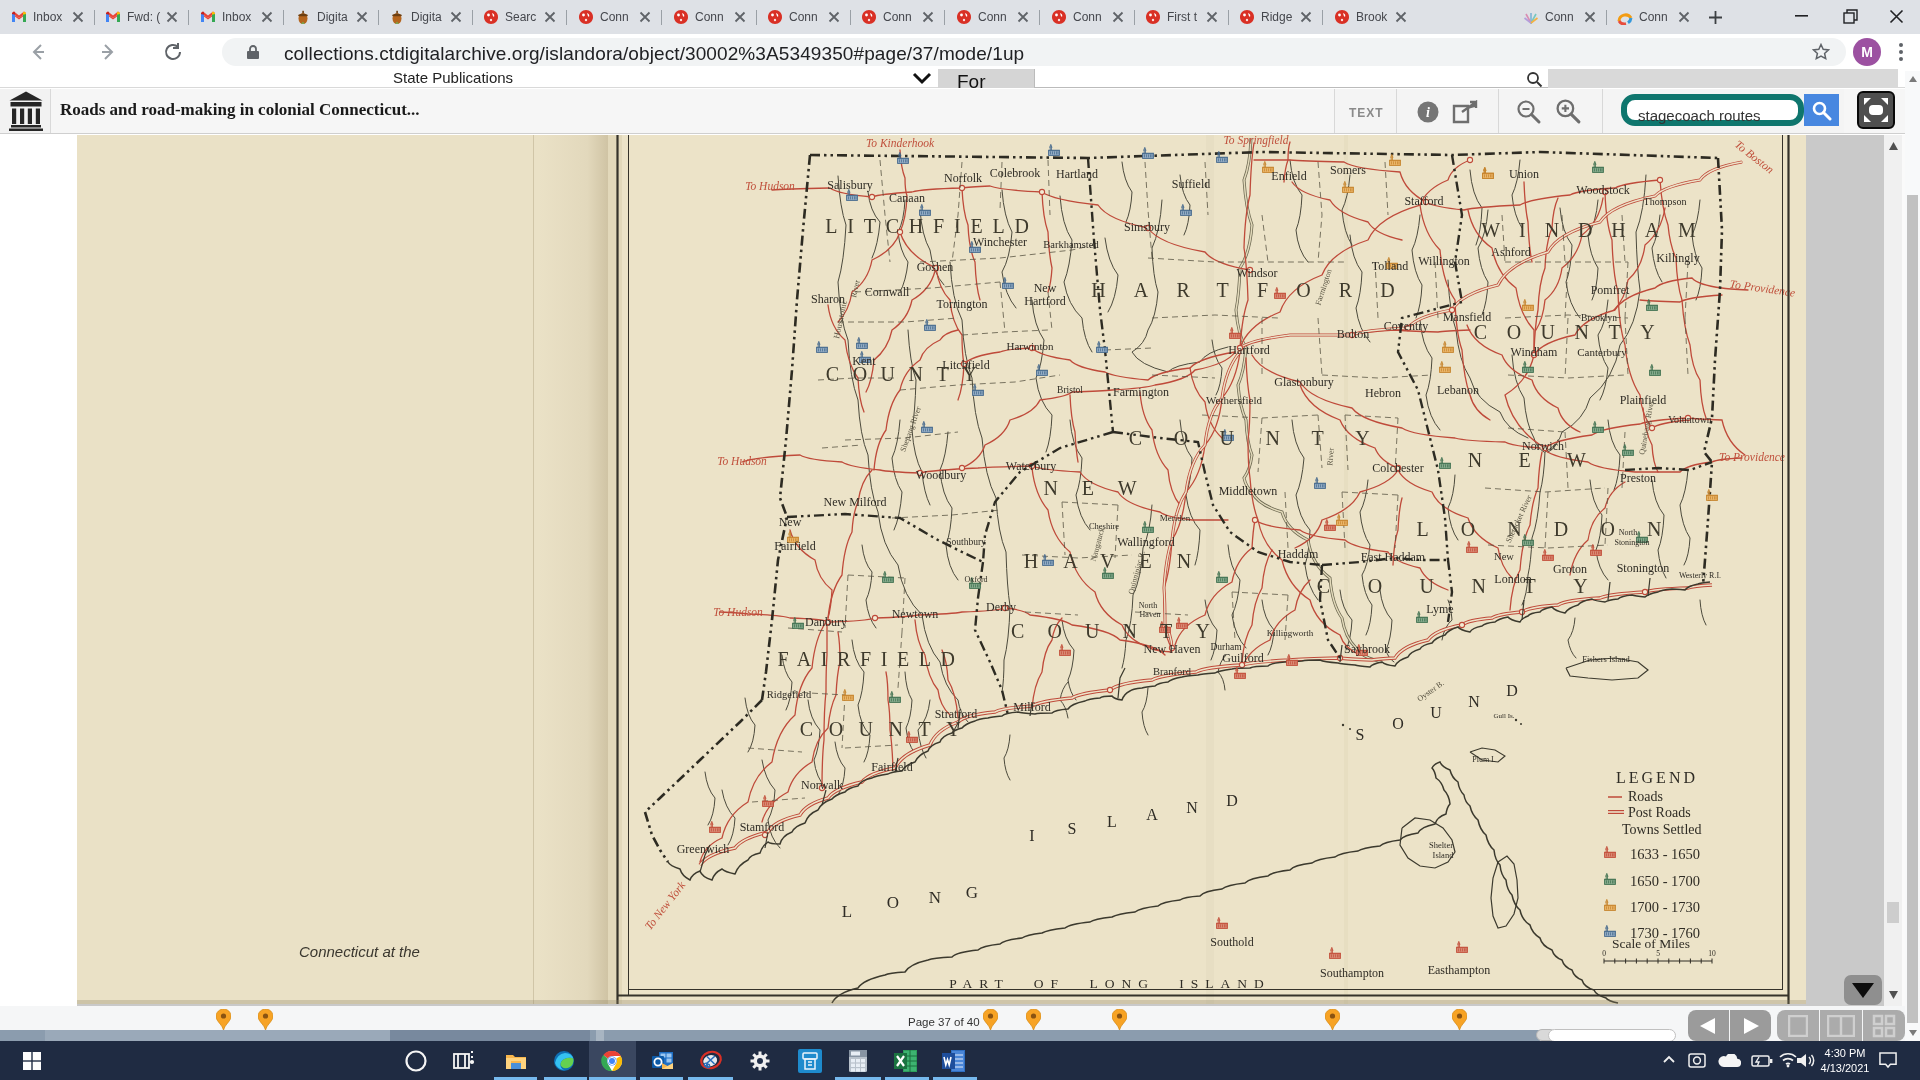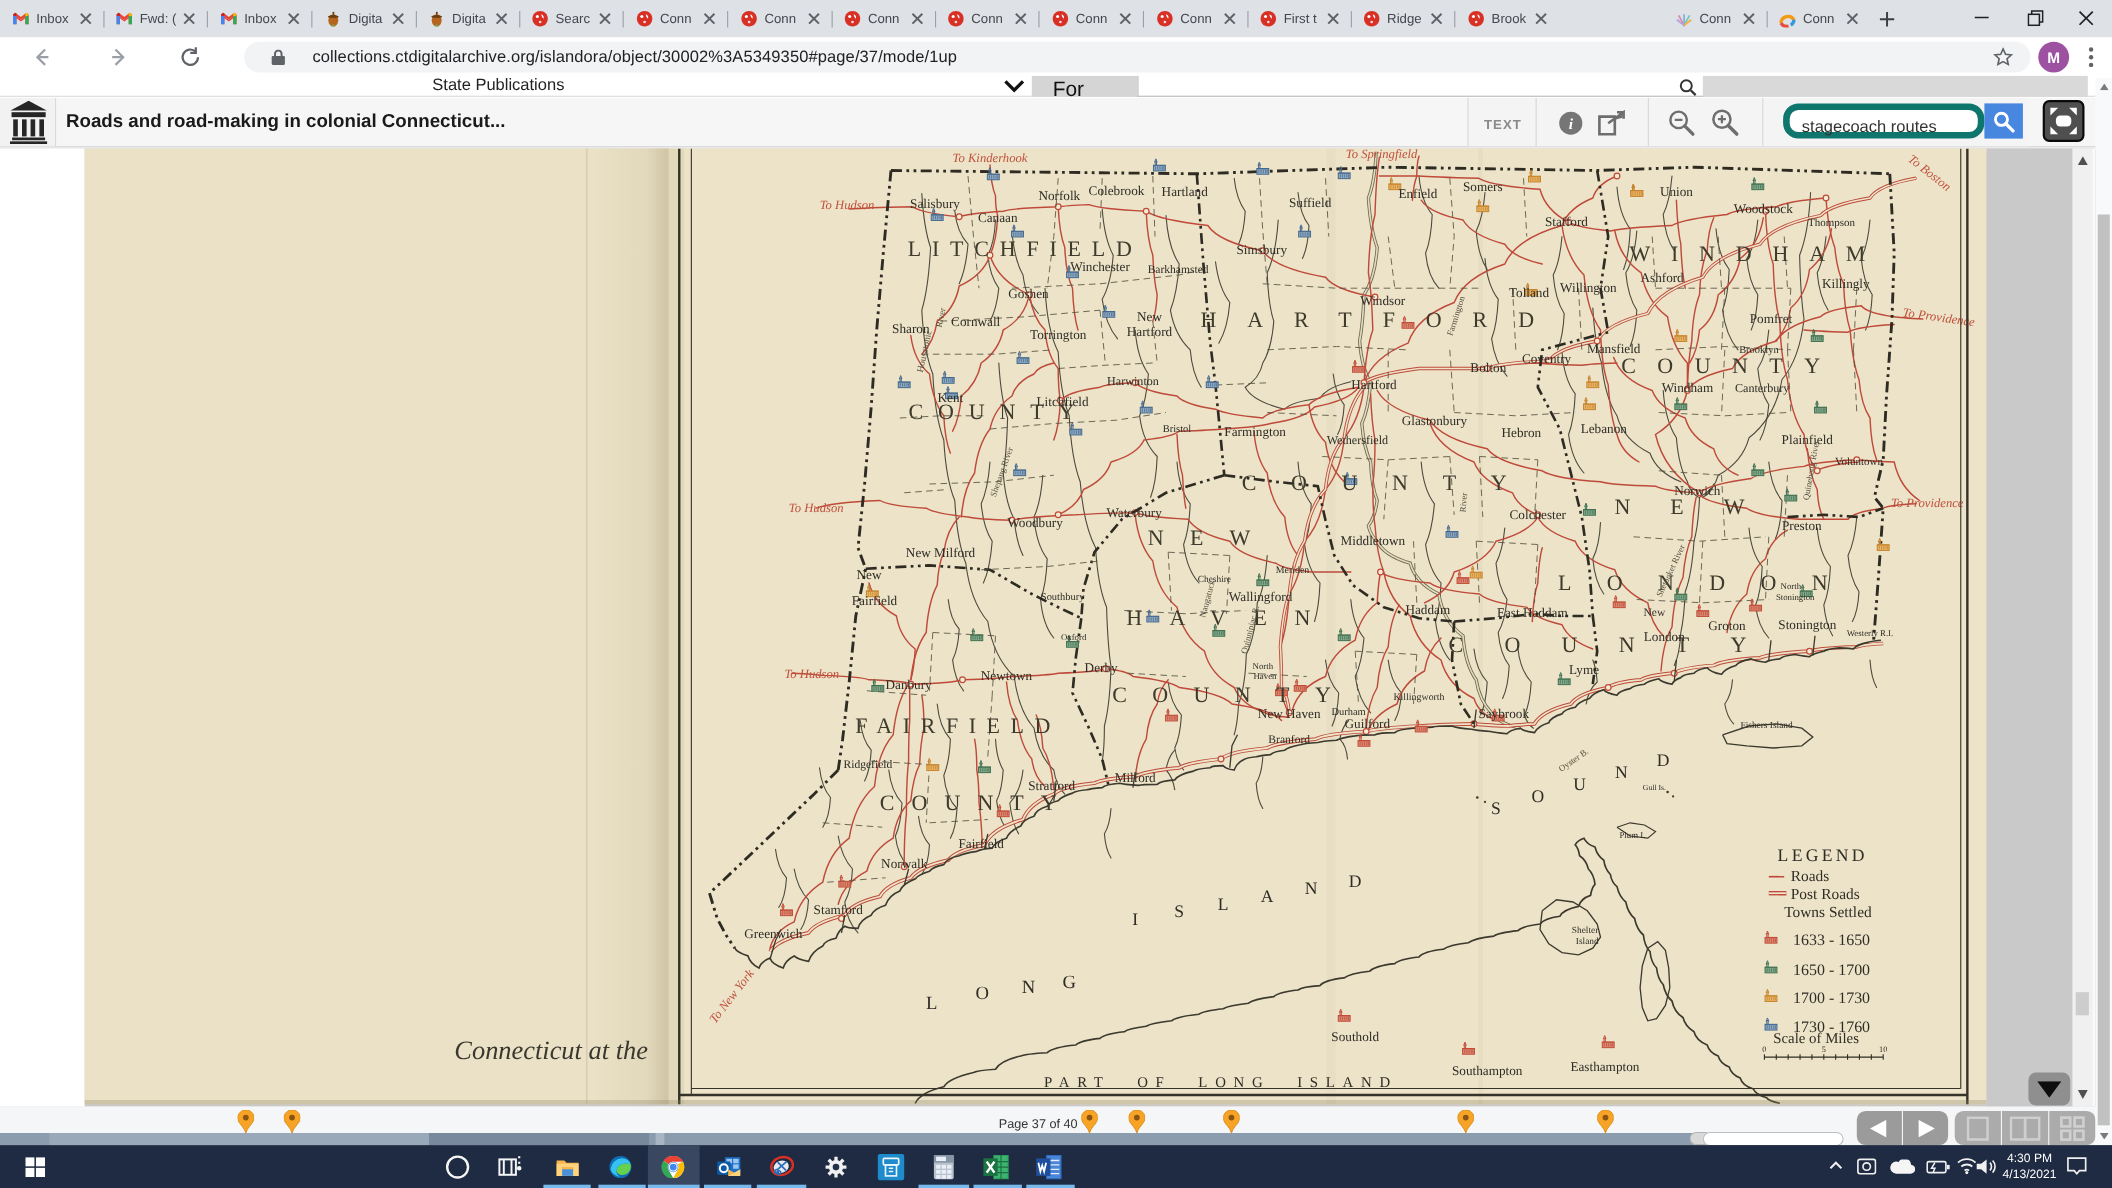--- a/index.html
+++ b/index.html
@@ -13,21 +13,21 @@
   .tab .fav { position:absolute; left:11px; top:9px; width:16px; height:16px; }
   .tab .ttl { position:absolute; left:33px; top:10px; width:36px; height:15px; overflow:hidden; font-size:12px; color:#45474d; white-space:nowrap; }
   .tab .x { position:absolute; right:8px; top:9px; width:16px; height:16px; }
   .tabsep { position:absolute; top:10px; width:1px; height:15px; background:#9aa0a6; }
   .tab.active { background:#fff; border-radius:8px 8px 0 0;margin-top:36px; }
   .x svg { display:block; }
 
   
   #toolbar { position:absolute; left:0; top:34px; width:1920px; height:37px; background:#fff; }
   #omnibox { position:absolute; left:222px; top:4px; width:1624px; height:28px; background:#f1f3f4; border-radius:14px; }
-  #urltxt { position:absolute; left:62px; top:5px; font-size:15px; color:#202124; letter-spacing:0.1px; }
+  #urltxt { position:absolute; left:62px; top:5px; font-size:19px; color:#202124; letter-spacing:0.1px; }
   #avatar { position:absolute; left:1853px; top:38px; width:28px; height:28px; border-radius:50%; background:#9c51a1; color:#fff; font-size:14px; font-weight:bold; text-align:center; line-height:28px; }
 
   
   #pagerow { position:absolute; left:0; top:71px; width:1905px; height:17px; background:#fff; border-bottom:1px solid #d9d9d9; }
 
   
   #vhead { position:absolute; left:0; top:89px; width:1920px; height:45px; background:#f6f6f6; border-bottom:1px solid #cfcfcf; }
   #vhead .ctl { position:absolute; top:0; height:44px; background:#f4f4f4; }
   .vsep { position:absolute; top:0; width:1px; height:44px; background:#d8d8d8; }
 
@@ -404,21 +404,21 @@
         <path d="M17 0.5 L33.5 9.5 L0.5 9.5 Z"></path>
         <rect x="1.5" y="11" width="31" height="4.5"></rect>
         <rect x="3" y="17.5" width="4.2" height="15.5"></rect>
         <rect x="11" y="17.5" width="4.2" height="15.5"></rect>
         <rect x="18.8" y="17.5" width="4.2" height="15.5"></rect>
         <rect x="26.8" y="17.5" width="4.2" height="15.5"></rect>
         <rect x="2" y="34" width="30" height="2.5"></rect>
         <rect x="0" y="37.5" width="34" height="2.5"></rect>
       </g>
     </svg>
-    <div class="abs" style="left:60px;top:11px;font-size:17px;font-weight:bold;color:#1a1a1a;">Roads and road-making in colonial Connecticut...</div>
+    <div class="abs" style="left:60px;top:11px;font-size:17px;font-weight:bold;color:#1a1a1a;font-family:Liberation Serif, serif;">Roads and road-making in colonial Connecticut...</div>
     <div class="ctl" style="left:1334px;width:510px;"></div>
     <div class="vsep" style="left:1334px"></div>
     <div class="vsep" style="left:1396px"></div>
     <div class="vsep" style="left:1498px"></div>
     <div class="vsep" style="left:1602px"></div>
     <div class="abs" style="left:1349px;top:17px;font-size:12px;font-weight:bold;color:#8a8a8a;letter-spacing:1px;">TEXT</div>
     <circle class="abs"></circle>
     <svg class="abs" style="left:1417px;top:12px" width="22" height="22" viewBox="0 0 22 22">
         <circle cx="11" cy="11" r="10.5" fill="#757575"></circle>
         <text x="11" y="16" text-anchor="middle" font-family="Liberation Serif" font-size="14" font-style="italic" font-weight="bold" fill="#fff">i</text>
@@ -456,21 +456,21 @@
         <rect x="7" y="9" width="14" height="10" rx="4"></rect>
       </svg>
     </div>
   </div>
 
   <div id="content">
     <div id="lwhite"></div>
     <div id="lpage">
       <div class="abs" style="left:462px;top:0;width:69px;height:869px;background:linear-gradient(90deg, rgba(210,198,166,0) 0%, rgba(203,190,158,0.25) 70%, rgba(181,166,130,0.5) 100%);"></div>
       <div class="abs" style="left:456px;top:0;width:1px;height:869px;background:rgba(160,146,110,0.35);"></div>
-      <div class="abs" style="left:0;top:0;width:531px;height:869px;font-family:Liberation Serif, serif;font-style:italic;color:#3a372f;text-align:right;font-size:24px;">
+      <div class="abs" style="left:0;top:0;width:531px;height:869px;font-family:Liberation Sans, sans-serif;font-style:italic;color:#3a372f;text-align:left;font-size:15px;">
         <div class="abs" style="left:222px;top:808px;width:290px;">Connecticut at the</div>
       </div>
     </div>
     <div id="mapwrap" class="abs" style="left:608px;top:0;width:1198px;height:869px;background:#ece4c9;"><svg width="1198" height="869" viewBox="0 0 1198 869" font-family="Liberation Serif">
 <rect width="1198" height="869" fill="#ece3c8"></rect>
 <rect x="0" y="0" width="14" height="869" fill="#e2d8ba"></rect>
 <rect x="598" y="0" width="8" height="869" fill="#e6dcc0" opacity="0.7"></rect>
 <rect x="736" y="0" width="4" height="869" fill="#e4dabd" opacity="0.6"></rect>
 <defs>
 <g id="ch">

